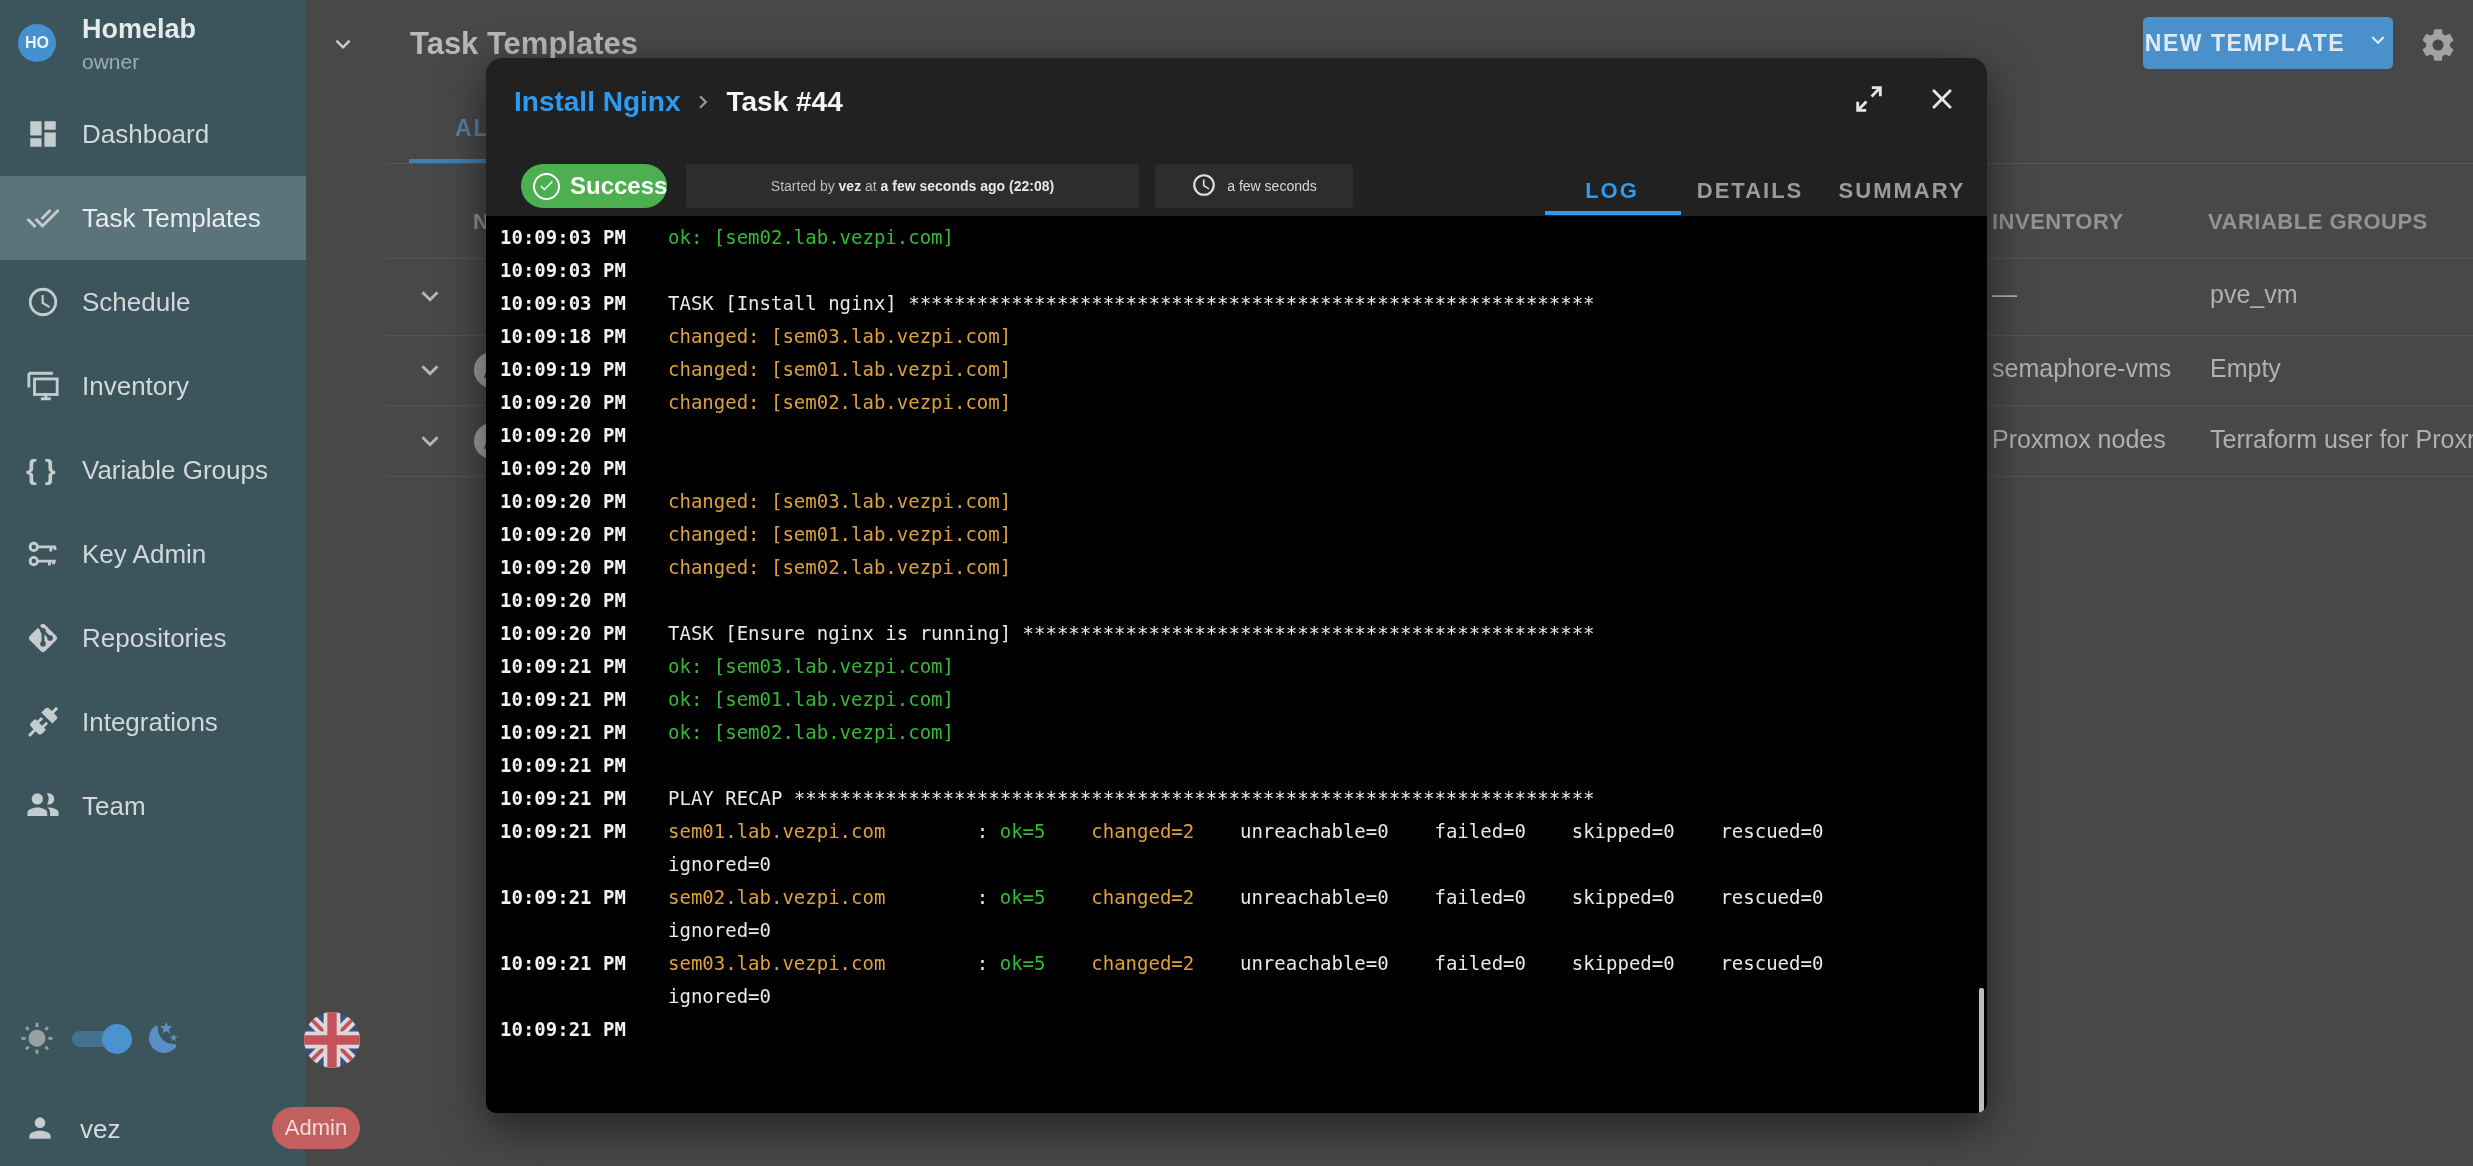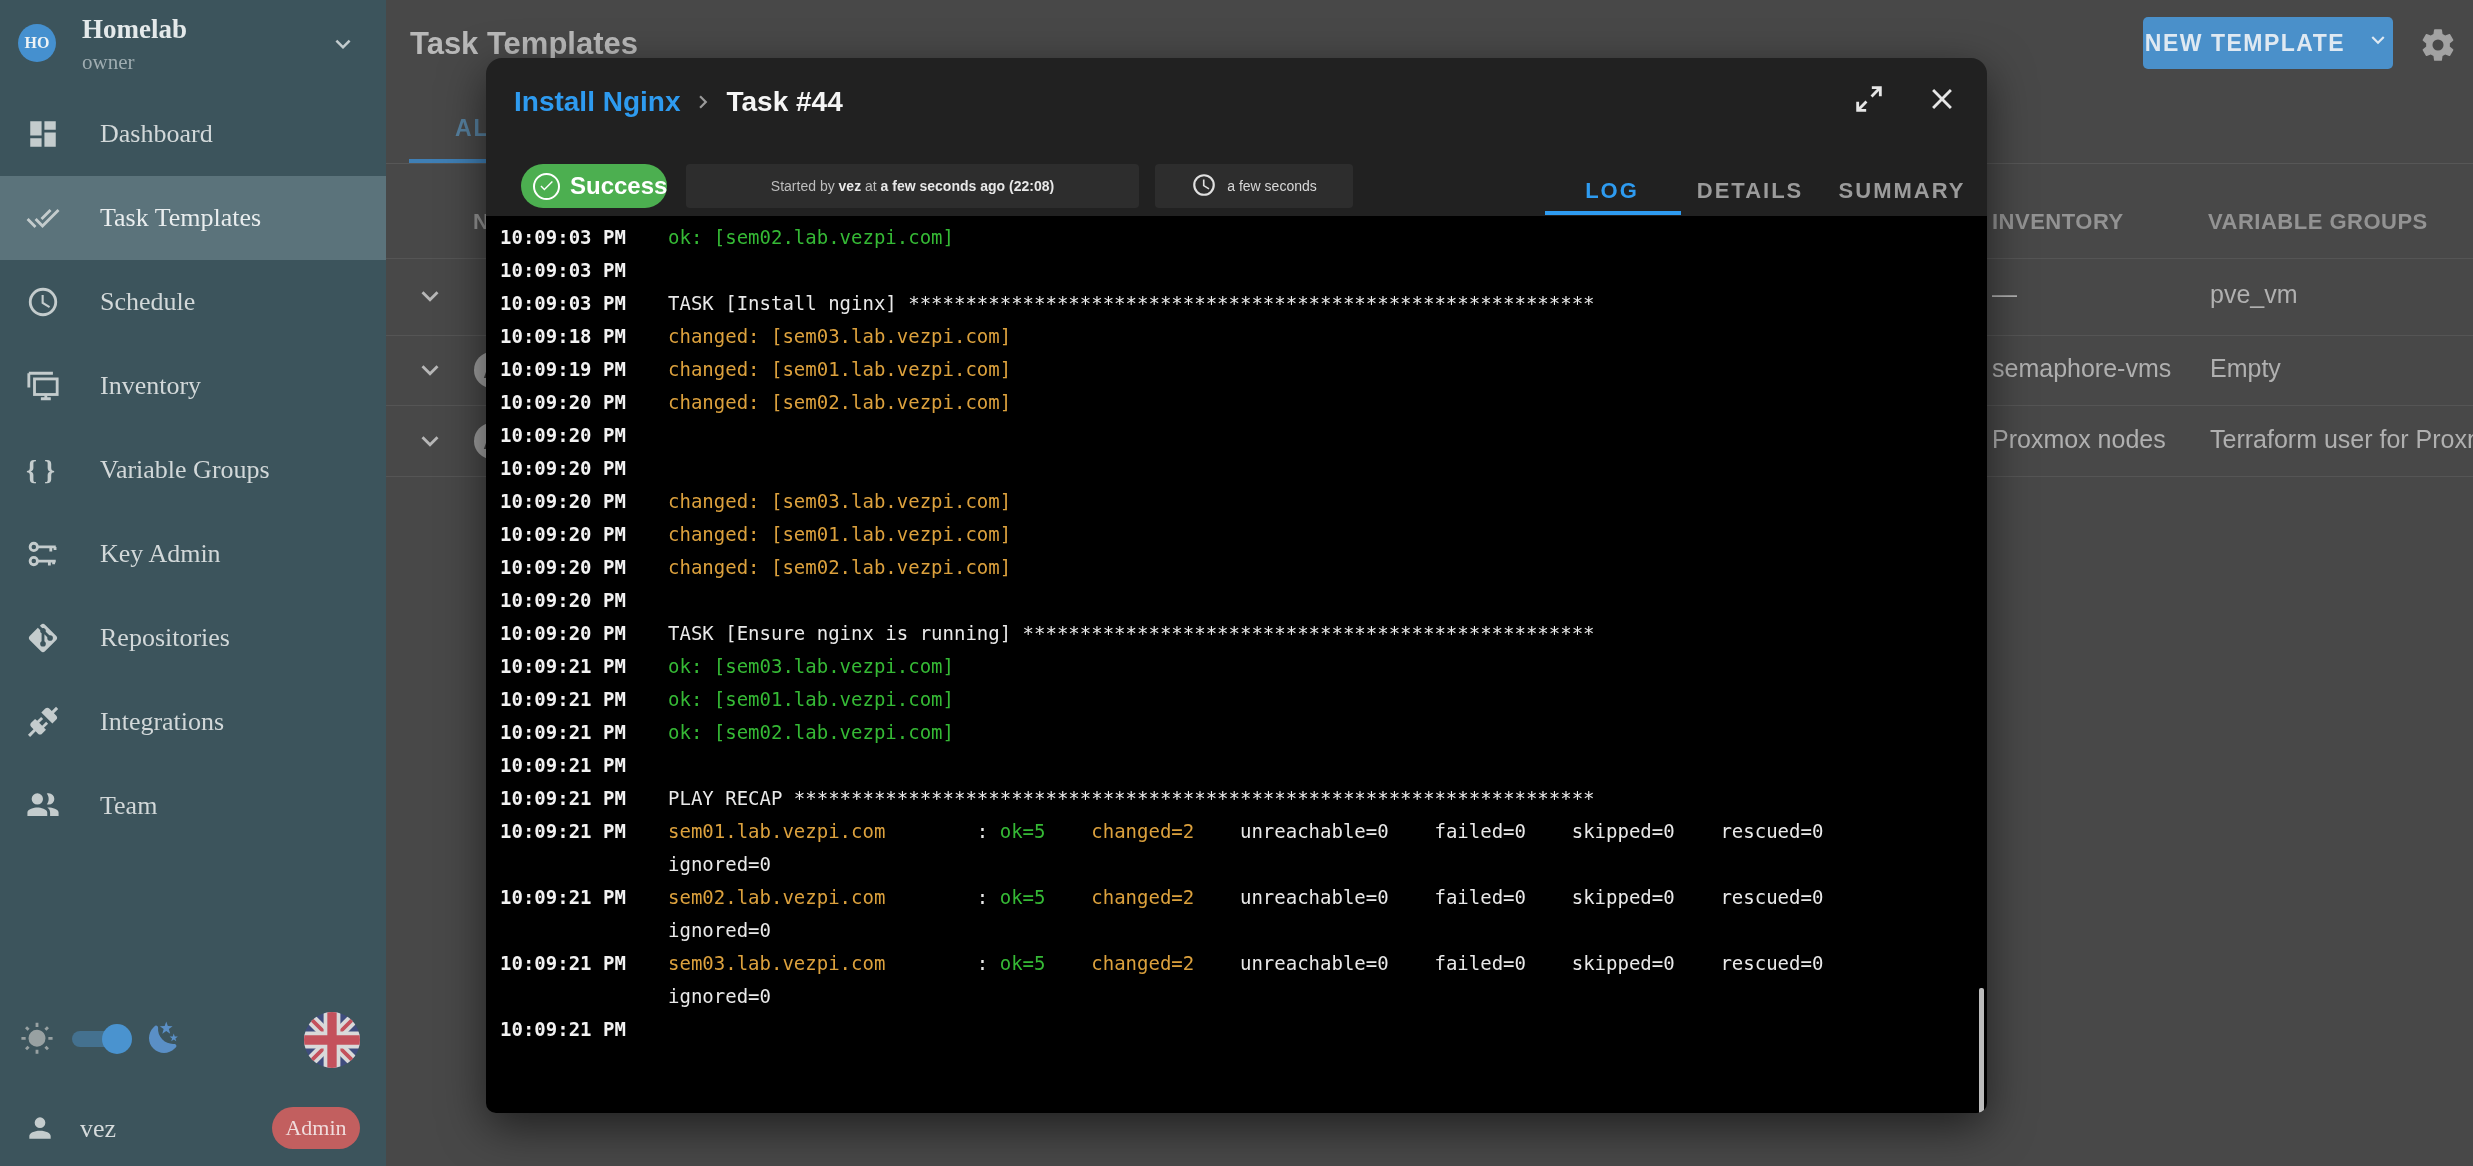--- a/index.html
+++ b/index.html
@@ -1,34 +1,34 @@
 <!DOCTYPE html>
 <html><head>
 <meta charset="utf-8">
 <style>
   * { margin:0; padding:0; box-sizing:border-box; }
   html,body { width:2473px; height:1166px; }
   body { position:relative; overflow:hidden; background:#484848;
          font-family:"Liberation Sans",sans-serif; }
 
   
-  #sidebar { position:absolute; left:0; top:0; width:386px; height:1166px;
-             background:#3c545c; z-index:5;font-family:Liberation Serif, serif; }
+  #sidebar { position:absolute; left:0; top:0; width:306px; height:1166px;
+             background:#3c545c; z-index:5; }
   .sb-header { position:relative; height:92px; }
   .avatar { position:absolute; left:18px; top:24px; width:38px; height:38px;
             border-radius:50%; background:#4590cf; color:#eef3f5;
             font-size:16px; font-weight:bold; display:flex; align-items:center;
             justify-content:center; }
   .team-name { position:absolute; left:82px; top:14px; font-size:27px;
                font-weight:bold; color:#e4e9ea; }
   .team-role { position:absolute; left:82px; top:50px; font-size:21px; color:#9fadb1; }
   .sb-chevron { position:absolute; left:328px; top:29px; width:30px; height:30px;
                 color:#c2cbcd; cursor:pointer; }
   .nav-item { position:relative; height:84px; display:flex; align-items:center;
-              padding-left:26px; gap:40px; color:#d2d8d9; font-size:26px; cursor:pointer; }
+              padding-left:26px; gap:22px; color:#d2d8d9; font-size:26px; cursor:pointer; }
   .nav-item.active { background:#5b737b; color:#e9edee; }
   .nav-icon { width:34px; height:34px; color:#c4cccd; flex:none; }
   .nav-icon svg { width:34px; height:34px; display:block; }
   .braces { font-size:28px; font-weight:bold; line-height:34px; text-align:center; }
   .sb-bottom { position:absolute; left:0; top:1008px; width:386px; height:62px; }
   .sun-icon { position:absolute; left:20px; top:14px; width:34px; height:34px; color:#98a1a2; }
   .sun-icon svg,.moon-icon svg { width:100%; height:100%; display:block; }
   .theme-toggle { position:absolute; left:72px; top:19px; width:58px; height:24px; cursor:pointer; }
   .toggle-track { position:absolute; left:0; top:4px; width:58px; height:16px;
                   border-radius:8px; background:#44718f; }

